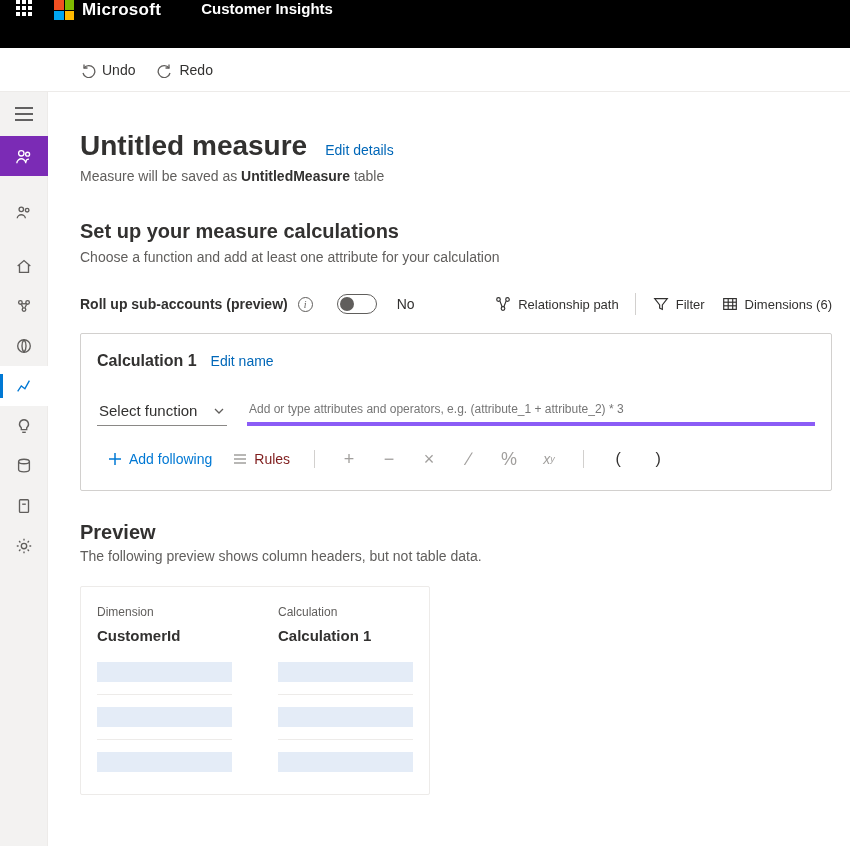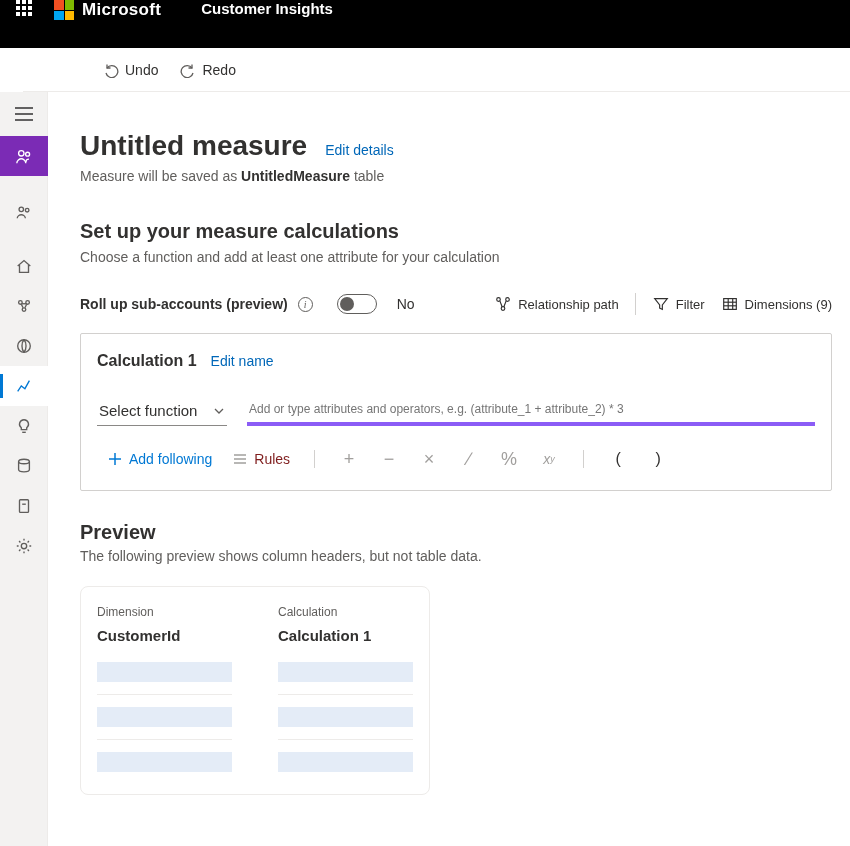--- a/index.html
+++ b/index.html
@@ -10,21 +10,21 @@
   .topbar { background: #000; color: #fff; height: 48px; display: flex; align-items: flex-start; padding: 0 16px; }
   .waffle { width: 16px; height: 16px; display: grid; grid-template-columns: repeat(3, 4px); grid-template-rows: repeat(3, 4px); gap: 2px; margin-right: 22px; cursor: pointer; }
   .waffle span { background: #fff; width: 4px; height: 4px; }
   .ms-logo { display: flex; align-items: center; margin-right: 40px; }
   .ms-squares { width: 20px; height: 20px; display: grid; grid-template-columns: 1fr 1fr; grid-template-rows: 1fr 1fr; gap: 1px; margin-right: 8px; }
   .sq1 { background: #f25022; } .sq2 { background: #7fba00; } .sq3 { background: #00a4ef; } .sq4 { background: #ffb900; }
   .ms-word { font-size: 17px; font-weight: 600; letter-spacing: .3px; }
   .app-name { font-size: 15px; font-weight: 600; }
 
   
-  .commandrow { height: 44px; display: flex; align-items: center; border-bottom: 1px solid #edebe9; margin-left: 23px; }
+  .commandrow { height: 44px; display: flex; align-items: center; border-bottom: 1px solid #edebe9; }
   .commandrow-inner { display: flex; align-items: center; gap: 22px; padding-left: 80px; color: #323130; }
   .cmd { display: inline-flex; align-items: center; gap: 6px; cursor: pointer; font-size: 14px; }
   .cmd svg { width: 16px; height: 16px; }
 
   
   .body { flex: 1; display: flex; min-height: 0; }
   .rail { width: 48px; background: #f3f2f1; border-right: 1px solid #edebe9; display: flex; flex-direction: column; align-items: center; padding-top: 0; }
   .rail .hamburger { height: 44px; display:flex; align-items:center; justify-content:center; width:100%; cursor:pointer; }
   .rail-item { width: 48px; height: 40px; display: flex; align-items: center; justify-content: center; cursor: pointer; position: relative; }
   .rail-item svg { width: 18px; height: 18px; stroke: #605e5c; fill: none; stroke-width: 1.5; }
@@ -68,21 +68,21 @@
   .toolbar { display: flex; align-items: center; gap: 0; flex-wrap: wrap; }
   .tb { display: inline-flex; align-items: center; gap: 6px; padding: 6px 10px; cursor: pointer; color: #0078d4; font-size: 14px; }
   .tb.disabled { color: #7f1d1d; cursor: default; }
   .tb svg { width: 16px; height: 16px; }
   .tb-sep { width: 1px; height: 18px; background: #d2d0ce; margin: 0 14px; }
   .tb-op { color: #a19f9d; font-size: 18px; width: 40px; height: 30px; display: inline-flex; align-items: center; justify-content: center; }
   .tb-op.small { font-size: 14px; font-style: italic; }
   .tb-op.paren { color: #323130; font-size: 16px; }
 
   .preview-h { font-size: 20px; font-weight: 600; margin-bottom: 4px; }
-  .preview-card { border: 1px solid #edebe9; border-radius: 8px; padding: 18px 16px 22px 16px; margin-top: 22px; width: 350px; }
+  .preview-card { border: 1px solid #edebe9; border-radius: 2px; padding: 18px 16px 22px 16px; margin-top: 22px; width: 350px; }
   .pv-table { display: flex; gap: 46px; }
   .pv-col { flex: 1; }
   .pv-label { color: #605e5c; font-size: 12px; margin-bottom: 8px; }
   .pv-value { font-weight: 600; font-size: 15px; margin-bottom: 18px; }
   .pv-rows { display: flex; flex-direction: column; gap: 12px; }
   .pv-divider { border-top: 1px solid #edebe9; }
   .pv-skel { height: 20px; background: #e4ecf7; }
 
 </style>
 </head>
@@ -252,21 +252,21 @@
             <span>Filter</span>
           </span>
           <span class="opt-btn">
             <svg viewBox="0 0 20 20">
                 <rect x="3" y="4" width="14" height="12"></rect>
                 <line x1="3" y1="8" x2="17" y2="8"></line>
                 <line x1="3" y1="12" x2="17" y2="12"></line>
                 <line x1="8" y1="4" x2="8" y2="16"></line>
                 <line x1="13" y1="4" x2="13" y2="16"></line>
               </svg>
-            <span>Dimensions (9)</span>
+            <span>Dimensions (6)</span>
           </span>
         </div>
       </div>
 
       <div class="calc-card">
         <div class="calc-head">
           <span class="calc-name">Calculation 1</span>
           <span class="link">Edit name</span>
         </div>
 

